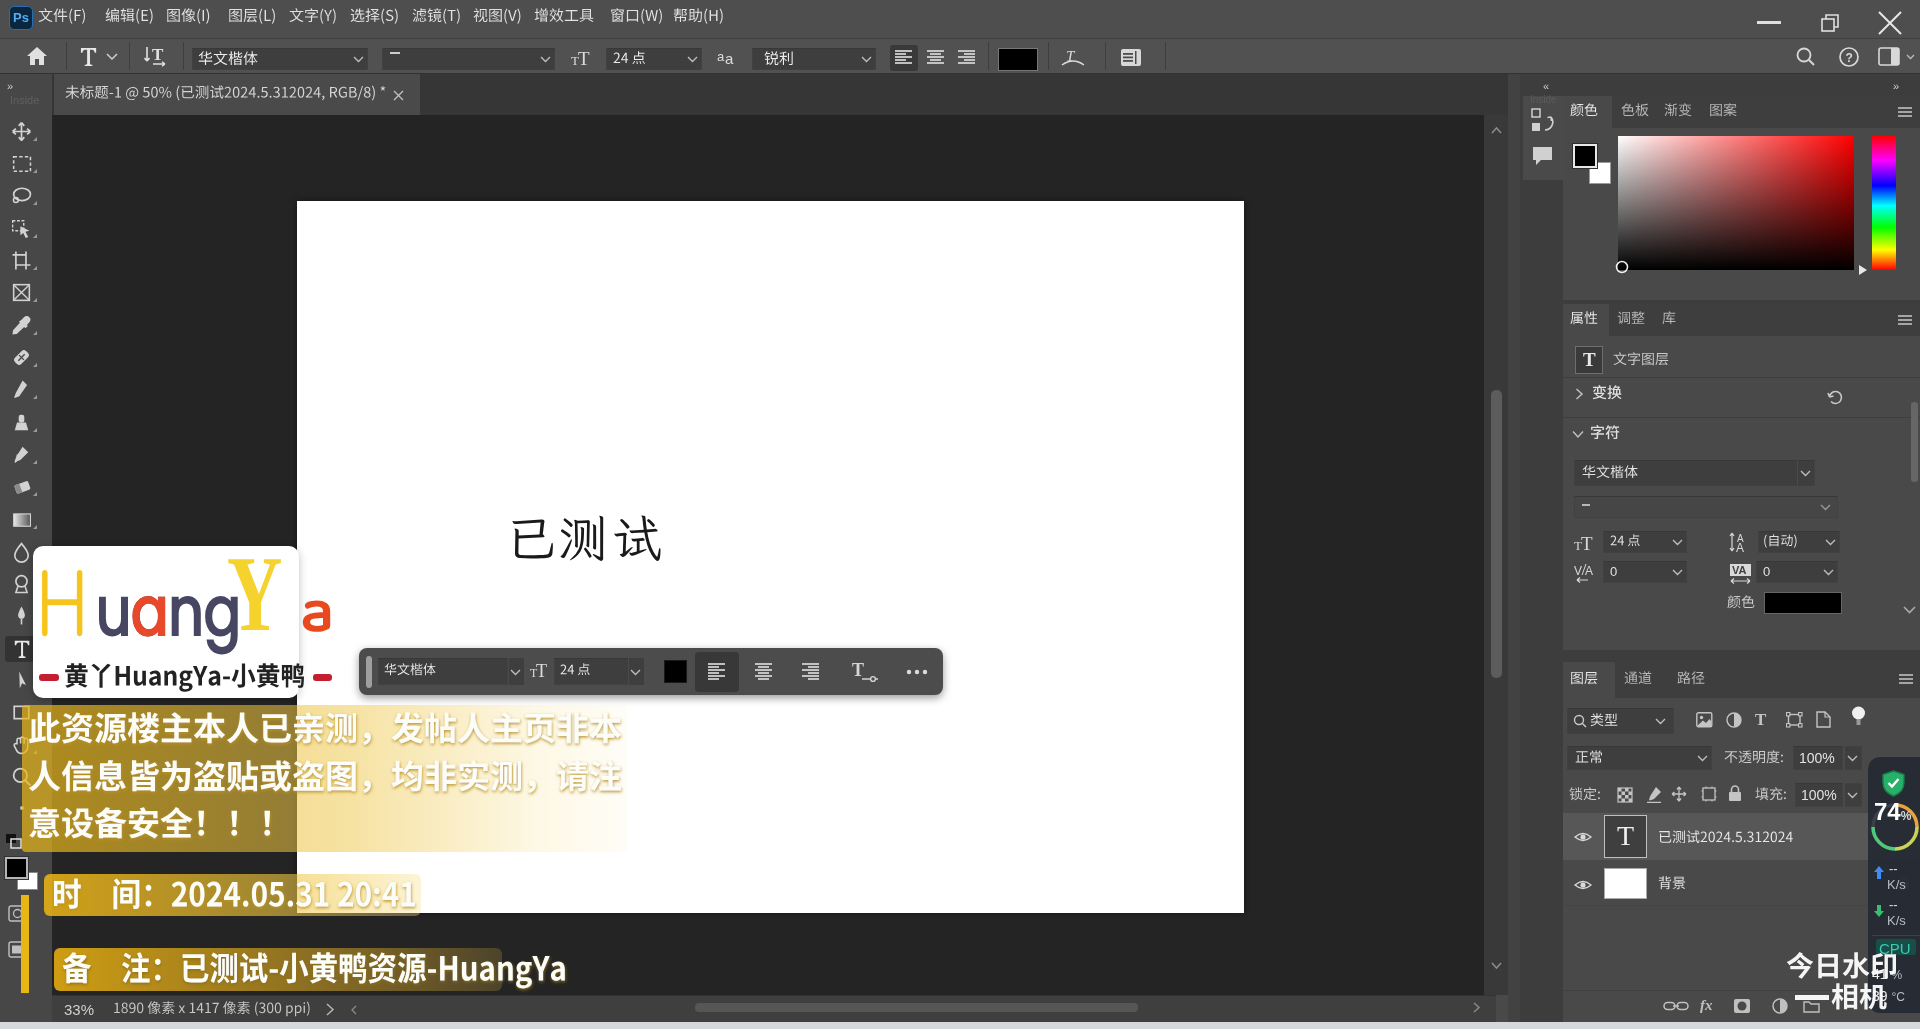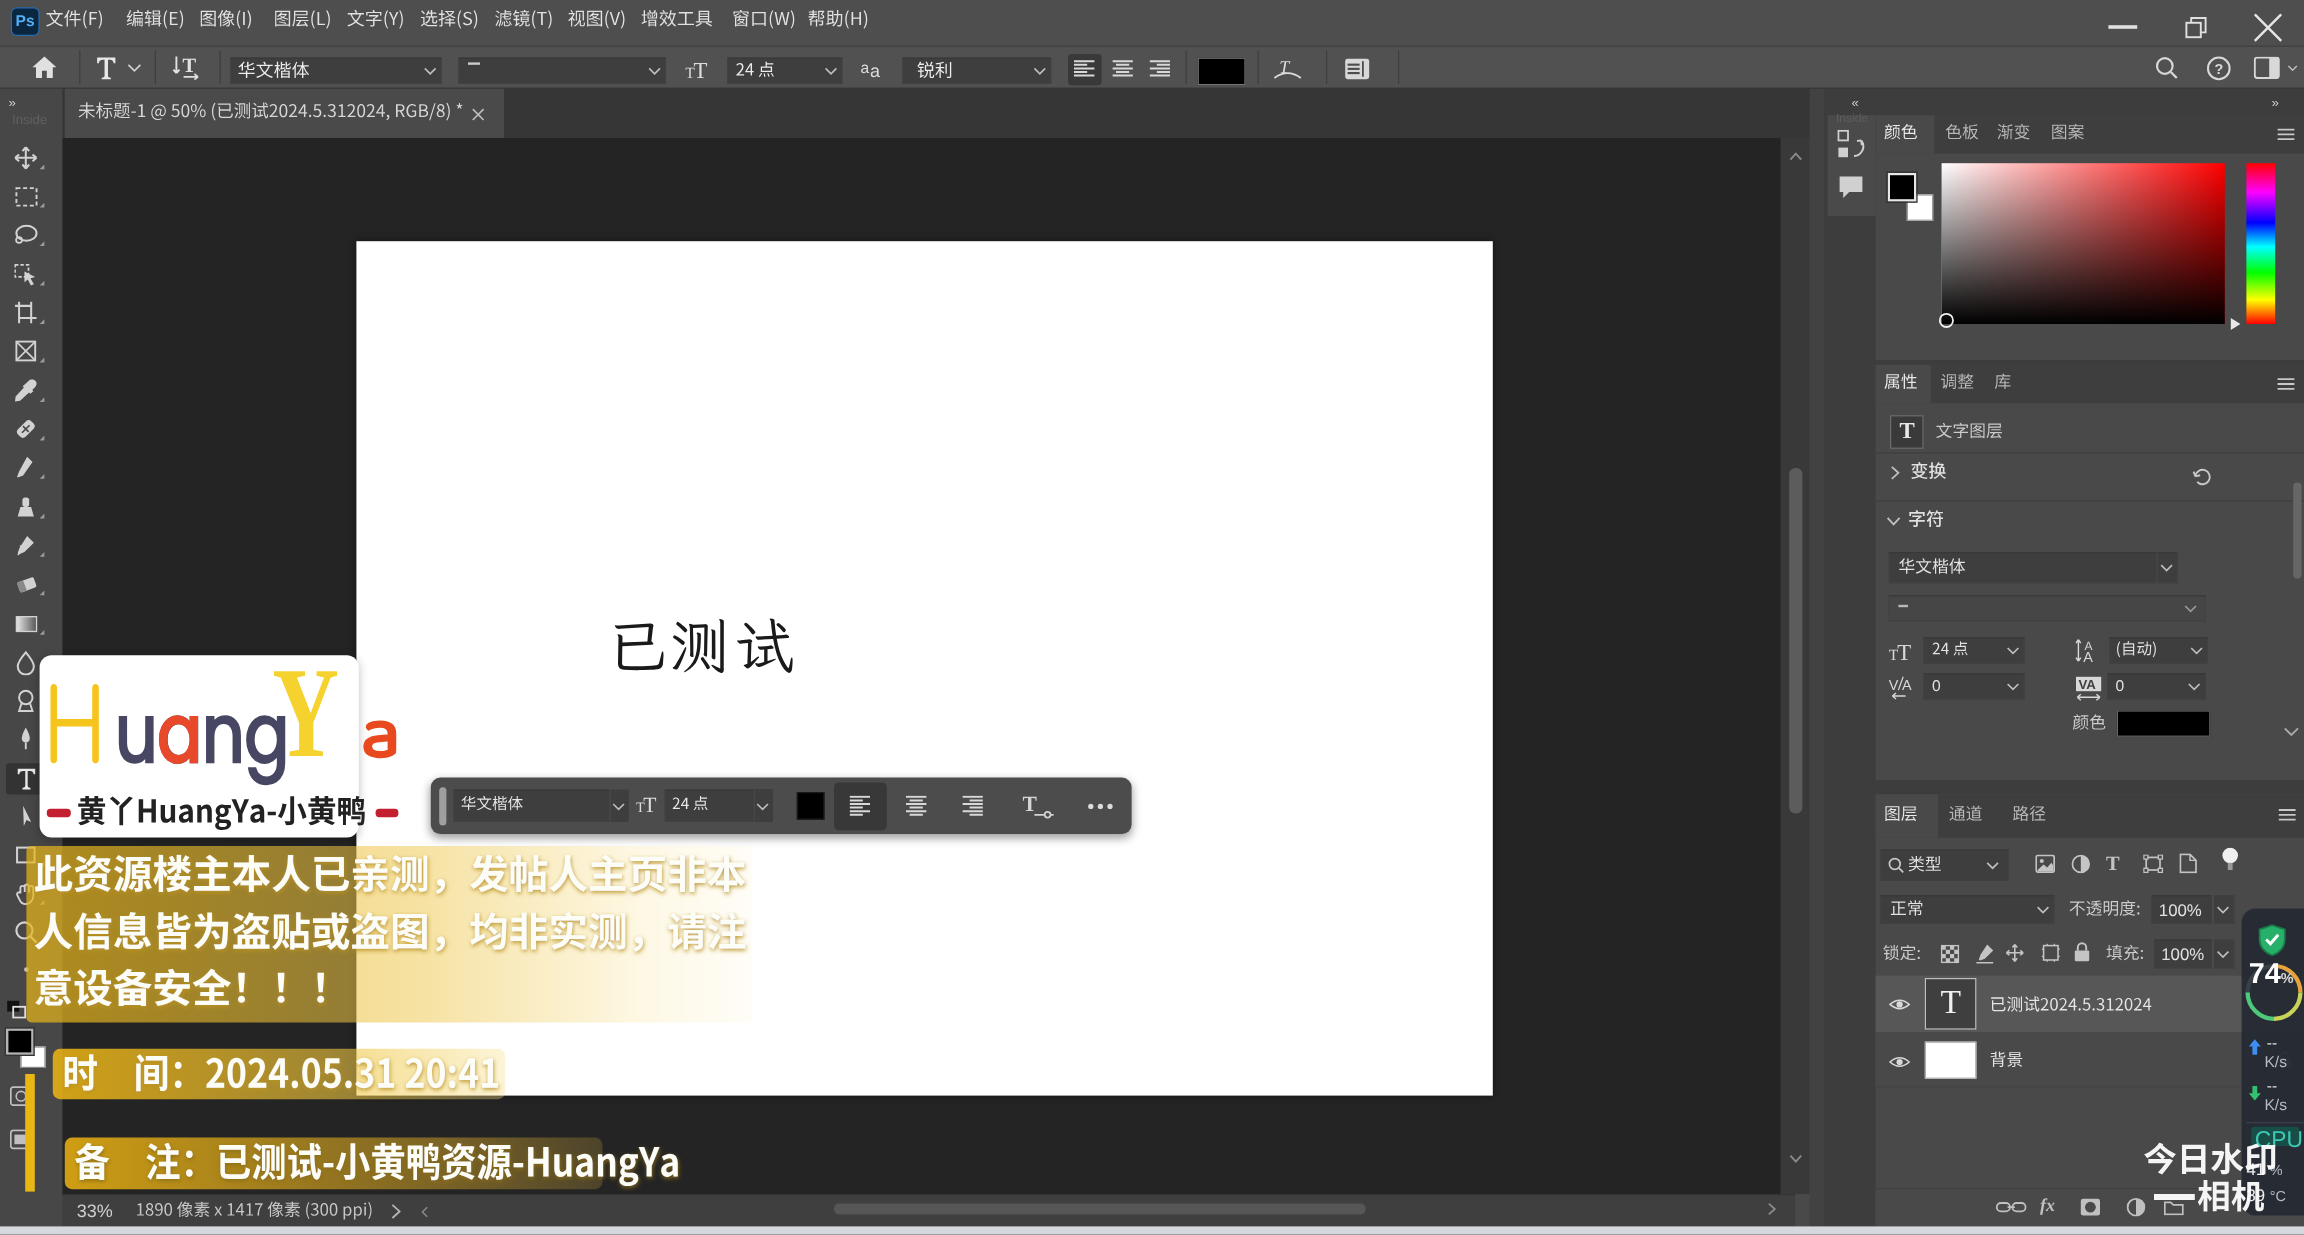--- a/index.html
+++ b/index.html
@@ -820,21 +820,21 @@
   </svg>
 <div class="a" style="left:1889px;top:861px;font-size:13px;color:#e0e0e0">--</div>
 <div class="a" style="left:1887px;top:877px;font-size:13px;color:#b8bcc4">K/s</div>
 <svg class="a" style="left:1873px;top:904px" width="12" height="14">
     <path d="M6 13 L11 7 H8 V1 H4 V7 H1 Z" fill="#35c06f"></path>
   </svg>
 <div class="a" style="left:1889px;top:897px;font-size:13px;color:#e0e0e0">--</div>
 <div class="a" style="left:1887px;top:913px;font-size:13px;color:#b8bcc4">K/s</div>
 <div class="a" style="left:1872px;top:935px;width:48px;height:1px;background:#3a4048"></div>
 <div class="a" style="left:1876px;top:939px;width:40px;height:16px;background:#174f48;border-radius:3px"></div>
-<div class="a" style="left:1879px;top:940px;font-size:19px;color:#3fc8b4">CPU</div>
+<div class="a" style="left:1879px;top:940px;font-size:15px;color:#3fc8b4">CPU</div>
 <div class="a" style="left:1872px;top:966px;font-size:14px;color:#f0f0f0">41 <span style="font-size:12px;color:#b8bcc4">%</span></div>
 <div class="a" style="left:1872px;top:988px;font-size:14px;color:#f0f0f0">39 <span style="font-size:12px;color:#b8bcc4">°C</span></div>
 <svg style="position:absolute;left:1786px;top:952px;opacity:0.95" width="118" height="44">
     <path d="M10.7 9.9C12.2 11 14.1 12.6 15.4 13.9L4.3 13.9L4.3 17.3L18.7 17.3C16.8 19.8 14.4 22.7 12.3 25.1L15.8 26.7C18.8 23 22.3 18.5 24.8 15L22.1 13.7L21.6 13.9L16.7 13.9L18.4 12.1C17.2 10.9 14.6 9 12.9 7.8ZM13.4 -0C10.7 4.3 5.6 8 0.7 10.1C1.7 10.9 2.7 12.2 3.3 13.2C7.2 11.1 11.1 8.3 14.2 4.9C17.2 8 21.2 11 24.7 12.9C25.3 11.9 26.4 10.5 27.3 9.8C23.5 8.1 19 5.2 16.2 2.4L16.8 1.5ZM35.8 14.7L48.2 14.7L48.2 21L35.8 21ZM35.8 11.4L35.8 5.4L48.2 5.4L48.2 11.4ZM32.3 2L32.3 26.3L35.8 26.3L35.8 24.4L48.2 24.4L48.2 26.2L51.9 26.2L51.9 2ZM57.6 7.2L57.6 10.6L63.5 10.6C62.3 15.5 59.9 19.3 56.6 21.5C57.4 22 58.8 23.4 59.3 24.1C63.3 21.2 66.3 15.5 67.6 7.9L65.3 7L64.7 7.2ZM78.4 5.2C77.1 7 75.2 9.1 73.4 10.8C72.9 9.6 72.3 8.4 71.9 7.2L71.9 0.3L68.3 0.3L68.3 22.3C68.3 22.8 68.2 22.9 67.7 22.9C67.1 22.9 65.6 22.9 64.1 22.9C64.6 23.9 65.2 25.6 65.4 26.6C67.6 26.6 69.3 26.5 70.4 25.9C71.5 25.3 71.9 24.2 71.9 22.3L71.9 14.3C74.1 18.5 77.1 21.9 81 24C81.6 23 82.7 21.6 83.5 20.9C80 19.3 77.1 16.7 75 13.4C77 11.8 79.5 9.5 81.5 7.4ZM86.5 23.5C87.4 23 88.8 22.6 97 20.7C96.9 19.9 96.8 18.5 96.8 17.5L90 18.9L90 13L96.9 13L96.9 9.8L90 9.8L90 5.8C92.5 5.2 95.1 4.5 97.3 3.7L94.8 1C92.7 1.9 89.5 2.9 86.6 3.6L86.6 17.9C86.6 19 85.8 19.6 85.1 19.9C85.7 20.8 86.3 22.7 86.5 23.5ZM98.5 2.2L98.5 26.5L101.9 26.5L101.9 5.5L106.6 5.5L106.6 18.6C106.6 19 106.4 19.2 106 19.2C105.6 19.2 104.2 19.2 103 19.1C103.5 20 104.1 21.7 104.2 22.7C106.1 22.7 107.5 22.6 108.6 22C109.7 21.4 110 20.3 110 18.7L110 2.2Z" fill="#ffffff"></path>
   </svg>
 <div class="a" style="left:1795px;top:995px;width:34px;height:5px;background:#fff;opacity:0.95"></div>
 <svg style="position:absolute;left:1831px;top:983px;opacity:0.95" width="62" height="44">
     <path d="M16.2 11.5L22.8 11.5L22.8 15.1L16.2 15.1ZM16.2 8.4L16.2 5L22.8 5L22.8 8.4ZM16.2 18.1L22.8 18.1L22.8 21.7L16.2 21.7ZM13 1.8L13 26.3L16.2 26.3L16.2 24.7L22.8 24.7L22.8 26.2L26.2 26.2L26.2 1.8ZM5.3 0.3L5.3 6.1L1.3 6.1L1.3 9.2L4.9 9.2C4 12.6 2.4 16.4 0.5 18.6C1.1 19.5 1.8 20.8 2.1 21.8C3.3 20.2 4.4 18 5.3 15.5L5.3 26.6L8.5 26.6L8.5 14.9C9.3 16.1 10.1 17.4 10.5 18.3L12.5 15.6C11.9 14.9 9.5 11.9 8.5 10.9L8.5 9.2L12 9.2L12 6.1L8.5 6.1L8.5 0.3ZM41.7 1.9L41.7 11C41.7 15.2 41.3 20.7 37.6 24.4C38.4 24.8 39.7 25.9 40.2 26.5C44.3 22.5 44.9 15.7 44.9 11L44.9 5.1L48.4 5.1L48.4 21.9C48.4 24.3 48.6 25 49.2 25.5C49.6 26 50.5 26.3 51.1 26.3C51.6 26.3 52.2 26.3 52.7 26.3C53.3 26.3 54 26.2 54.4 25.8C54.9 25.4 55.2 24.9 55.4 24.1C55.5 23.2 55.6 21.3 55.7 19.7C54.9 19.5 53.9 18.9 53.3 18.4C53.3 20.1 53.2 21.4 53.2 22C53.1 22.7 53.1 22.9 53 23C52.9 23.2 52.8 23.2 52.6 23.2C52.5 23.2 52.3 23.2 52.1 23.2C52 23.2 51.9 23.2 51.8 23C51.7 22.9 51.7 22.5 51.7 21.8L51.7 1.9ZM33.4 0.3L33.4 6.1L29.3 6.1L29.3 9.2L33 9.2C32.1 12.6 30.4 16.4 28.6 18.6C29.1 19.5 29.8 20.8 30.2 21.8C31.4 20.2 32.5 17.9 33.4 15.4L33.4 26.6L36.6 26.6L36.6 14.8C37.4 16.1 38.2 17.4 38.7 18.3L40.6 15.6C40 14.9 37.6 11.9 36.6 10.9L36.6 9.2L40.3 9.2L40.3 6.1L36.6 6.1L36.6 0.3Z" fill="#ffffff"></path>
   </svg>
 <div class="a" style="left:0;top:1022px;width:1920px;height:7px;background:#d5d9de"></div>

